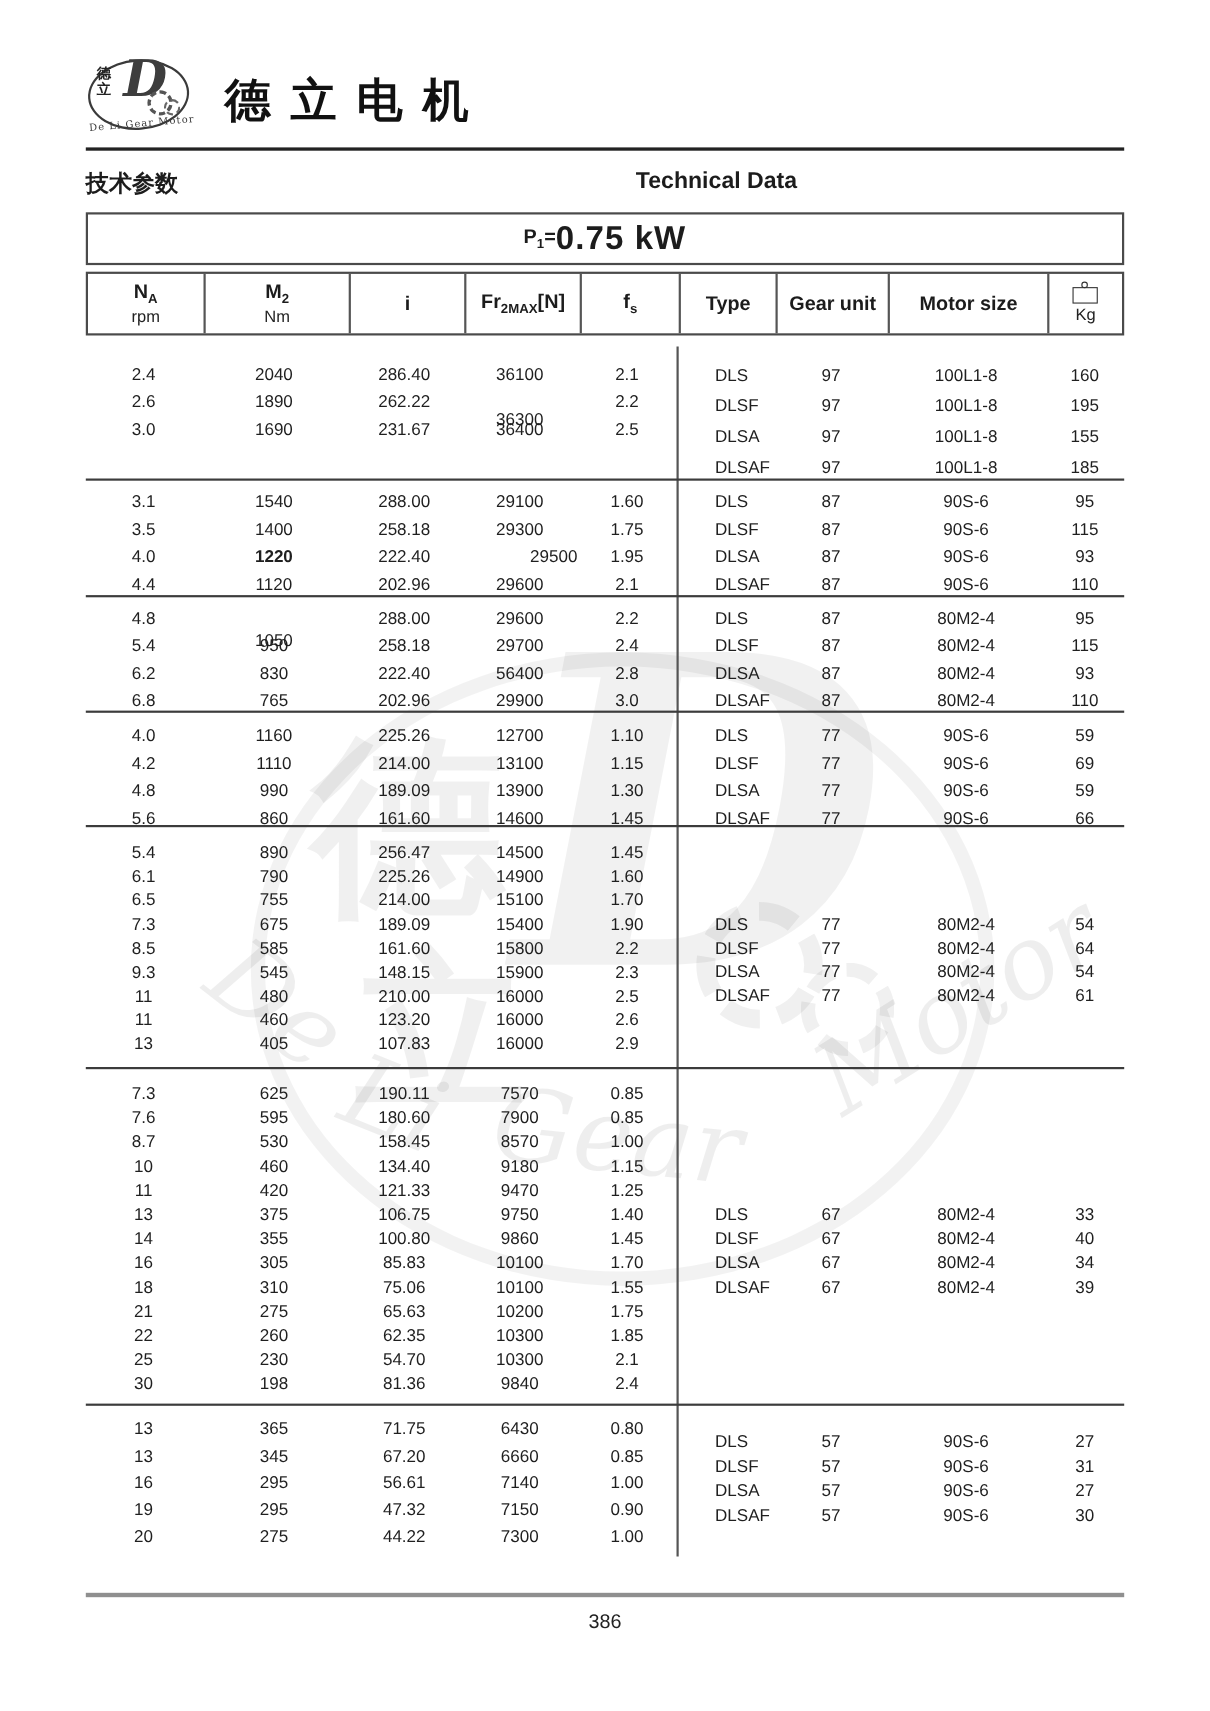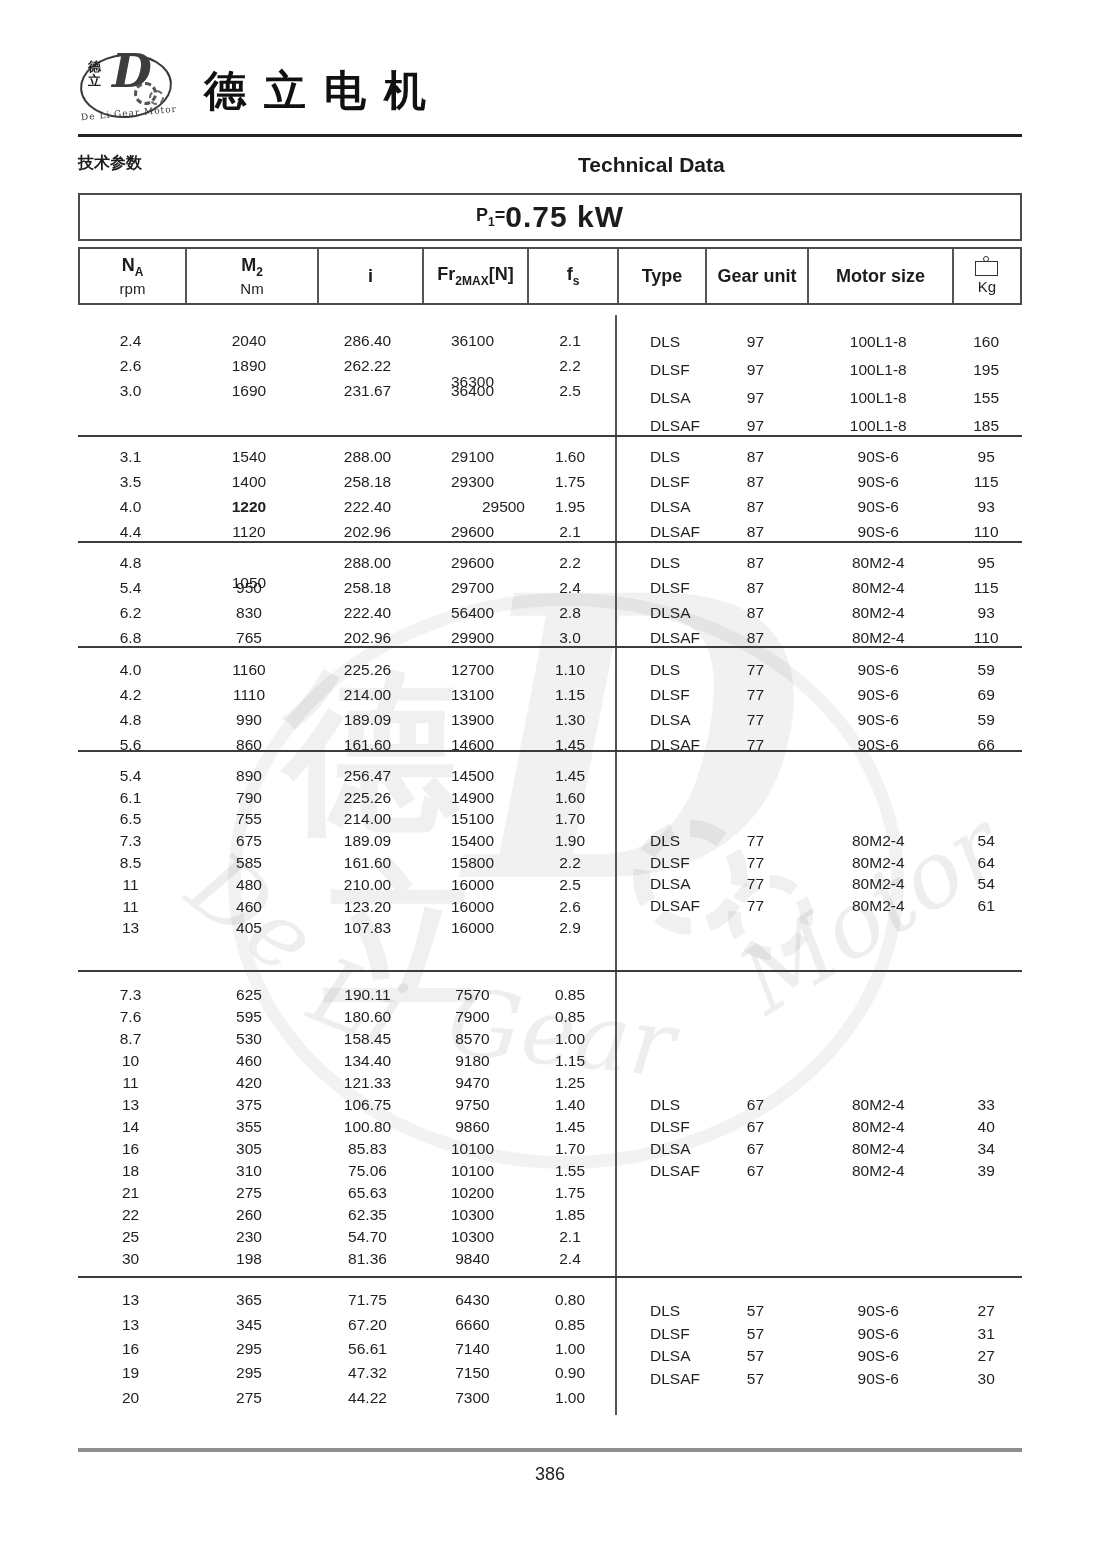--- a/index.html
+++ b/index.html
@@ -39,21 +39,21 @@
     font-size:9px;letter-spacing:1px;color:#3a3a3a;transform:rotate(-5deg);
     font-family:"DejaVu Serif",serif;
   }
   .brand-name{
     margin-left:26px;font-size:42px;font-weight:bold;letter-spacing:18px;
     font-family:"DejaVu Serif","Liberation Serif",serif;color:#111;
   }
   .brand-rule{height:3px;background:#222;margin-top:4px;}
   
   .section-row{position:relative;height:34px;margin-top:14px;}
-  .section-zh{position:absolute;left:0;top:2px;font-size:16px;font-weight:bold;}
+  .section-zh{position:absolute;left:0;top:2px;font-size:21px;font-weight:bold;}
   .section-en{position:absolute;left:500px;top:2px;font-size:21px;font-weight:bold;}
   
   .power-box{
     margin-top:8px;height:48px;border:2px solid #4a4a4a;
     display:flex;align-items:center;justify-content:center;box-sizing:border-box;
   }
   .p-label{font-size:18px;font-weight:bold;}
   .p-label sub{font-size:12px;}
   .p-value{font-size:30px;font-weight:bold;letter-spacing:1px;}
   
@@ -441,20 +441,27 @@
             <div class="cell" style="width: 90px;">1.90</div>
           </div>
           <div class="row" style="height: 21.8px;">
             <div class="cell" style="width: 105px;">8.5</div>
             <div class="cell" style="width: 132px;">585</div>
             <div class="cell" style="width: 105px;">161.60</div>
             <div class="cell" style="width: 105px;">15800</div>
             <div class="cell" style="width: 90px;">2.2</div>
           </div>
           <div class="row" style="height: 21.8px;">
+            <div class="cell" style="width: 105px;">9.3</div>
+            <div class="cell" style="width: 132px;">545</div>
+            <div class="cell" style="width: 105px;">148.15</div>
+            <div class="cell" style="width: 105px;">15900</div>
+            <div class="cell" style="width: 90px;">2.3</div>
+          </div>
+          <div class="row" style="height: 21.8px;">
             <div class="cell" style="width: 105px;">11</div>
             <div class="cell" style="width: 132px;">480</div>
             <div class="cell" style="width: 105px;">210.00</div>
             <div class="cell" style="width: 105px;">16000</div>
             <div class="cell" style="width: 90px;">2.5</div>
           </div>
           <div class="row" style="height: 21.8px;">
             <div class="cell" style="width: 105px;">11</div>
             <div class="cell" style="width: 132px;">460</div>
             <div class="cell" style="width: 105px;">123.20</div>

